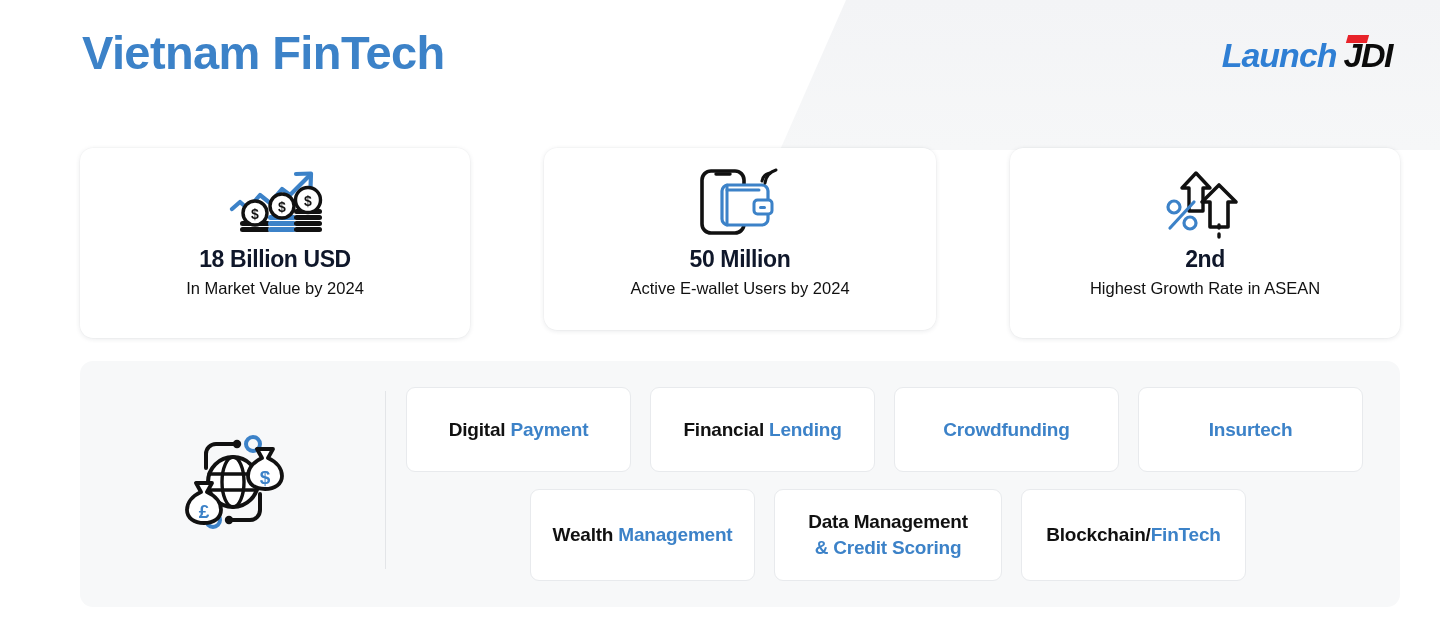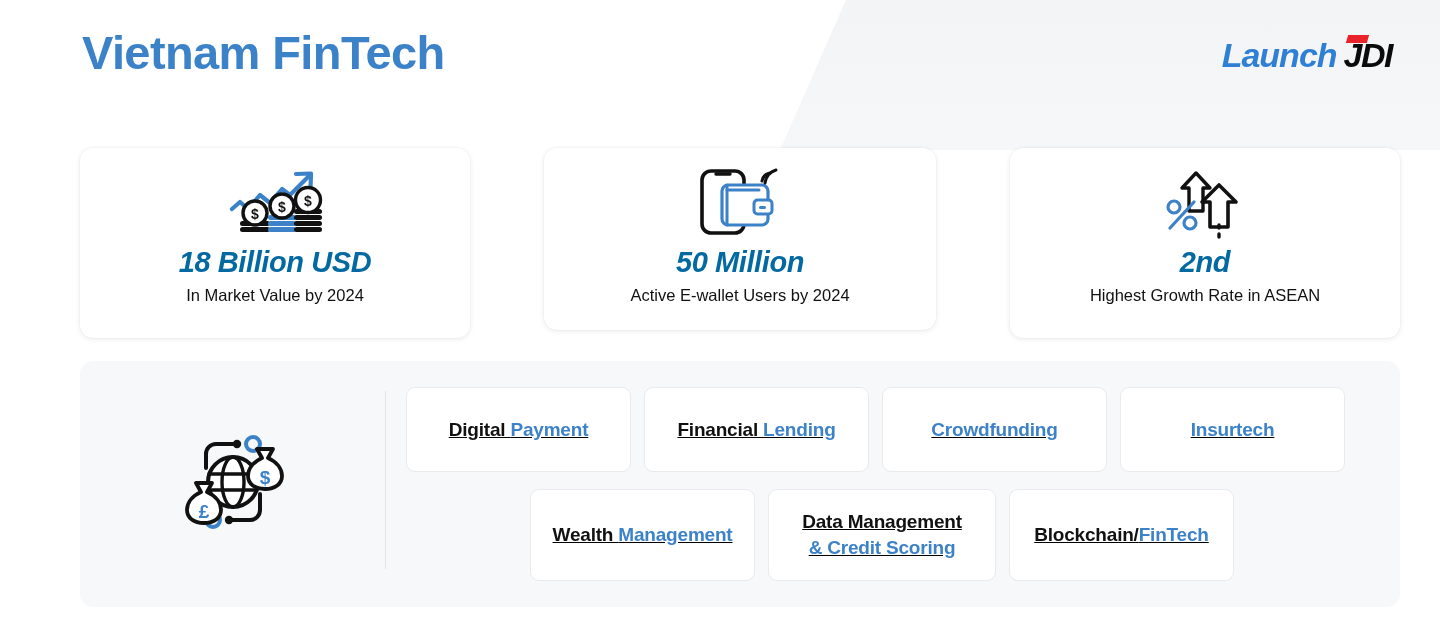--- a/index.html
+++ b/index.html
@@ -133,28 +133,27 @@
   .stat-card.mid { height: 182px; width: 392px; }
 
   .stat-icon {
     height: 74px;
     display: flex;
     align-items: center;
     justify-content: center;
   }
 
   .stat-value {
-    font-size: 29px;
-    font-weight: bold;
-    color: #0369a1;
+    font-size: 23px;
+    font-weight: bold;
+    color: #0f172a;
     letter-spacing: -0.4px;
     margin-top: 8px;
     line-height: 1.1;
     white-space: nowrap;
-    font-style: italic;
   }
 
   .stat-label {
     font-size: 16.5px;
     color: #111111;
     margin-top: 7px;
     line-height: 1.2;
     white-space: nowrap;
   }
 
@@ -211,22 +210,21 @@
     flex: 1;
     display: flex;
     flex-direction: column;
     justify-content: center;
     padding: 0 22px 0 20px;
     gap: 17px;
   }
 
   .chip-row {
     display: flex;
-    gap: 13px;
-    text-decoration: underline;
+    gap: 19px;
   }
   .chip-row.row2 {
     padding-left: 124px;
   }
 
   .chip {
     background: #ffffff;
     border: 1px solid #e8eaed;
     border-radius: 9px;
     display: flex;

